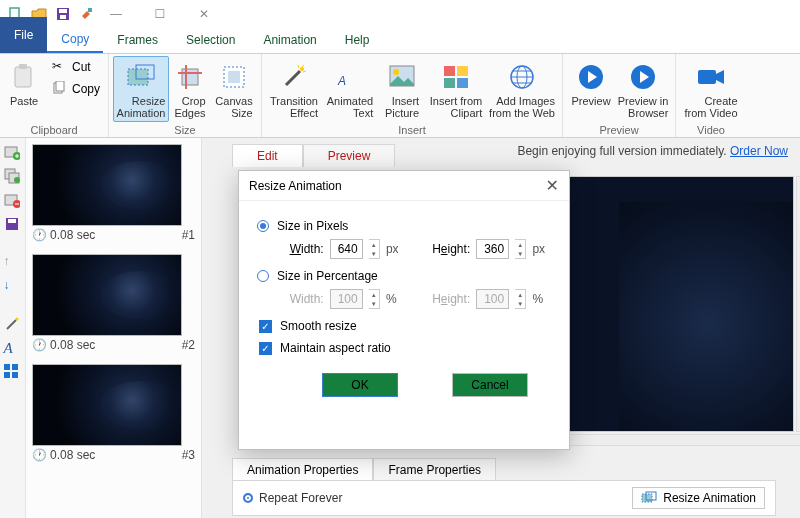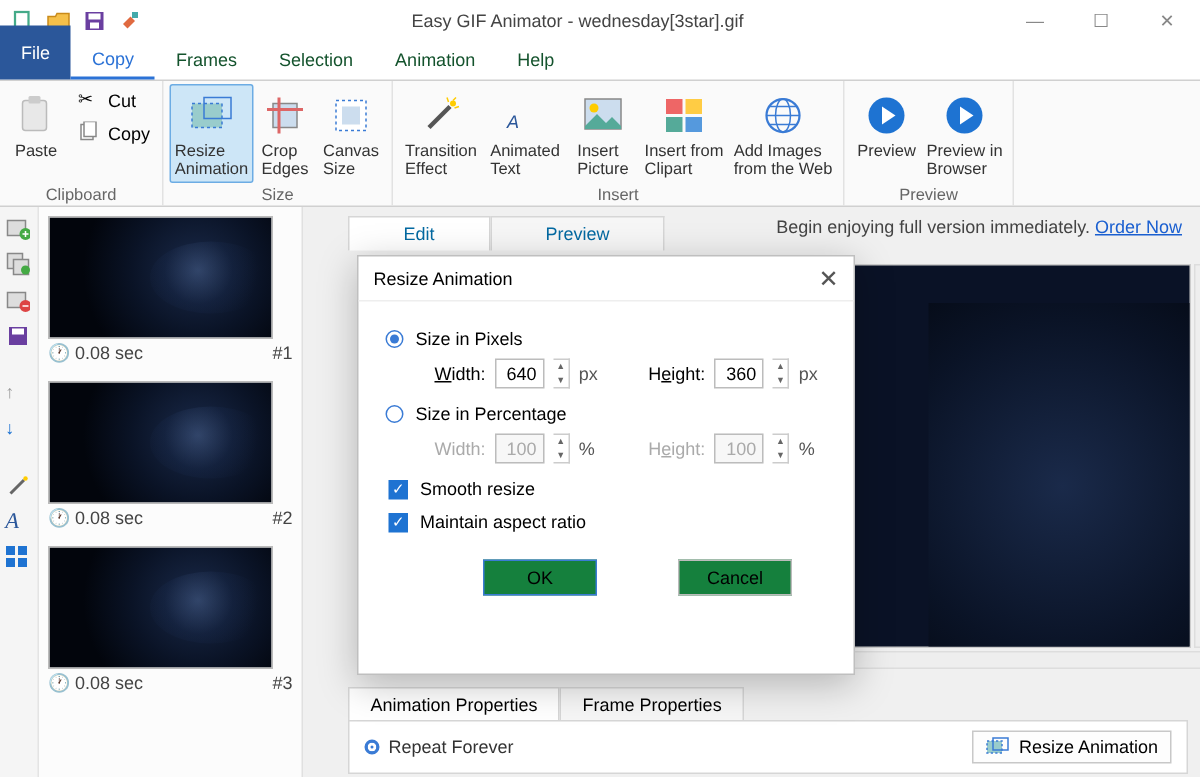--- a/index.html
+++ b/index.html
@@ -20,54 +20,54 @@
 .rtab.active { color:#2b72d6; border-bottom:2px solid #2b72d6; }
 
 
 .ribbon { height:84px; background:#fafafa; border-bottom:1px solid #d0d0d0; display:flex; }
 .rgroup { border-right:1px solid #e2e2e2; padding:2px 4px 0 4px; display:flex; flex-direction:column; }
 .rgroup-body { flex:1; display:flex; align-items:flex-start; }
 .rgroup-label { text-align:center; font-size:11px; color:#666; padding:2px 0; }
 .bigbtn { width:56px; height:66px; display:flex; flex-direction:column; align-items:center; justify-content:flex-start; padding-top:4px; gap:2px; border:1px solid transparent; border-radius:2px; }
 .bigbtn.selected { background:#cde6f7; border:1px solid #6cace4; }
 .bigbtn .icon { width:32px; height:32px; display:flex; align-items:center; justify-content:center; }
-.bigbtn .lbl { font-size:11px; text-align:left; line-height:12px; color:#333; }
+.bigbtn .lbl { font-size:11px; text-align:right; line-height:12px; color:#333; }
 .smallbtns { display:flex; flex-direction:column; gap:0; padding-left:4px; }
 .smbtn { height:22px; display:flex; align-items:center; gap:4px; padding:0 4px; }
 .smbtn .si { width:16px; height:16px; }
 
 
 .work { display:flex; height:380px; position:relative; }
 .leftstrip { width:26px; background:#f5f5f5; border-right:1px solid #e4e4e4; display:flex; flex-direction:column; align-items:center; gap:6px; padding-top:6px; }
 .lsbtn { width:18px; height:18px; }
 
 .frames { width:176px; background:#fcfcfc; border-right:1px solid #e0e0e0; overflow:hidden; padding:6px; }
 .frame { margin-bottom:12px; }
 .thumb { width:150px; height:82px; background:radial-gradient(circle at 66% 44%, #1a2a4a 0%, #0a1326 40%, #02050c 70%); border:1px solid #bbb; position:relative; }
 .thumb::after{content:"";position:absolute;left:45%;top:20%;width:55%;height:60%;background:radial-gradient(circle at 40% 40%, rgba(120,150,200,.25) 0%, rgba(30,50,90,.2) 40%, transparent 70%);border-radius:50%;}
 .finfo { display:flex; justify-content:space-between; align-items:center; padding-top:2px; color:#444; font-size:11px; }
 .finfo .clk { display:flex; align-items:center; gap:3px; }
 
 
 .main { flex:1; background:#f0f0f0; position:relative; }
 .tabs2 { position:absolute; left:30px; top:6px; display:flex; }
-.tab2 { padding:4px 36px; background:#f6f6f6; border:1px solid #d6d6d6; border-bottom:none; color:#0369a1; font-size:12px; }
+.tab2 { padding:4px 24px; background:#f6f6f6; border:1px solid #d6d6d6; border-bottom:none; color:#b91c1c; font-size:12px; }
 .tab2.active { background:#fff; }
 .promo { position:absolute; right:12px; top:6px; color:#444; }
 .promo a { color:#1a5fd0; text-decoration:underline; }
 
 .preview-pane { position:absolute; left:342px; top:38px; width:250px; height:256px; border:1px solid #ccc; background:#0a1226; overflow:hidden; }
 .preview-pane::before{content:"";position:absolute;left:30%;top:10%;width:120%;height:120%;background:radial-gradient(circle at 30% 40%, #1a2a4a 0%, #0a1326 40%, #02050c 70%);}
 .scroll-v { position:absolute; left:594px; top:38px; width:14px; height:256px; background:#eee; border:1px solid #ddd; }
 .scroll-h { position:absolute; left:342px; top:296px; width:266px; height:12px; background:#eee; border:1px solid #ddd; }
 
 .bottom-tabs { position:absolute; left:30px; top:320px; display:flex; }
 .btab { padding:4px 14px; background:#f6f6f6; border:1px solid #d6d6d6; border-bottom:none; font-size:12px; }
 .btab.active { background:#fff; }
-.bottom-panel { position:absolute; left:30px; top:342px; right:8px; height:36px; background:#fff; border:1px solid #d6d6d6; display:flex; align-items:center; padding:0 10px; justify-content:space-between; }
+.bottom-panel { position:absolute; left:30px; top:342px; right:24px; height:36px; background:#fff; border:1px solid #d6d6d6; display:flex; align-items:center; padding:0 10px; justify-content:space-between; }
 .radio2 { display:flex; align-items:center; gap:6px; color:#333; }
 .radio2 .dot{width:10px;height:10px;border:2px solid #3a7bd5;border-radius:50%;background:#3a7bd5;box-shadow:inset 0 0 0 2px #fff;}
 .resize-anim-btn { border:1px solid #c8c8c8; padding:3px 8px; display:flex; align-items:center; gap:6px; background:#fdfdfd; }
 
 
 .dialog { position:absolute; left:238px; top:170px; width:332px; height:280px; background:#fff; border:1px solid #bfbfbf; box-shadow:0 6px 24px rgba(0,0,0,.25); z-index:50; }
 .dlg-title { height:30px; display:flex; align-items:center; justify-content:space-between; padding:0 10px; border-bottom:1px solid #eee; }
 .dlg-title .x { font-size:16px; color:#555; }
 .dlg-body { padding:10px 18px; }
 .opt { display:flex; align-items:center; gap:8px; margin:8px 0 6px 0; }
@@ -111,21 +111,20 @@
           <rect x="5" y="9" width="6" height="4" fill="#fff"></rect>
         </svg>
       </div>
     <div class="qat-btn">
         <svg width="16" height="16">
           <path d="M3 10l5-5 3 3-5 5z" fill="#e06a40"></path>
           <rect x="9" y="2" width="4" height="4" fill="#4aa"></rect>
         </svg>
       </div>
   </div>
-  <div class="title">Easy GIF Animator - wednesday[3star].gif</div>
   <div class="winctrl">
     <div class="winbtn">—</div>
     <div class="winbtn">☐</div>
     <div class="winbtn">✕</div>
   </div>
 </div>
 
 <div class="ribbontabs">
   <div class="file-tab">File</div>
   <div class="rtab active">Copy</div>
@@ -280,20 +279,35 @@
               <path d="M11 8l9 6-9 6z" fill="#fff"></path>
             </svg>
           </div>
           <div class="lbl" style="white-space:pre-line">Preview in
 Browser</div>
         </div>
     </div>
     <div class="rgroup-label">Preview</div>
   </div>
 
+  <div class="rgroup" style="border-right:none">
+    <div class="rgroup-body">
+      <div class="bigbtn" style="width:62px">
+          <div class="icon">
+            <svg width="30" height="26">
+              <rect x="2" y="6" width="18" height="14" rx="2" fill="#1e73d2"></rect>
+              <path d="M20 10l8-4v14l-8-4z" fill="#1e73d2"></path>
+            </svg>
+          </div>
+          <div class="lbl" style="white-space:pre-line">Create
+from Video</div>
+        </div>
+    </div>
+    <div class="rgroup-label">Video</div>
+  </div>
 </div>
 
 <div class="work">
   <div class="leftstrip">
     <div class="lsbtn">
         <svg width="16" height="16">
           <rect x="1" y="3" width="12" height="10" fill="#ddd" stroke="#888"></rect>
           <circle cx="13" cy="12" r="4" fill="#4a4"></circle>
           <path d="M13 10v4M11 12h4" stroke="#fff"></path>
         </svg>

